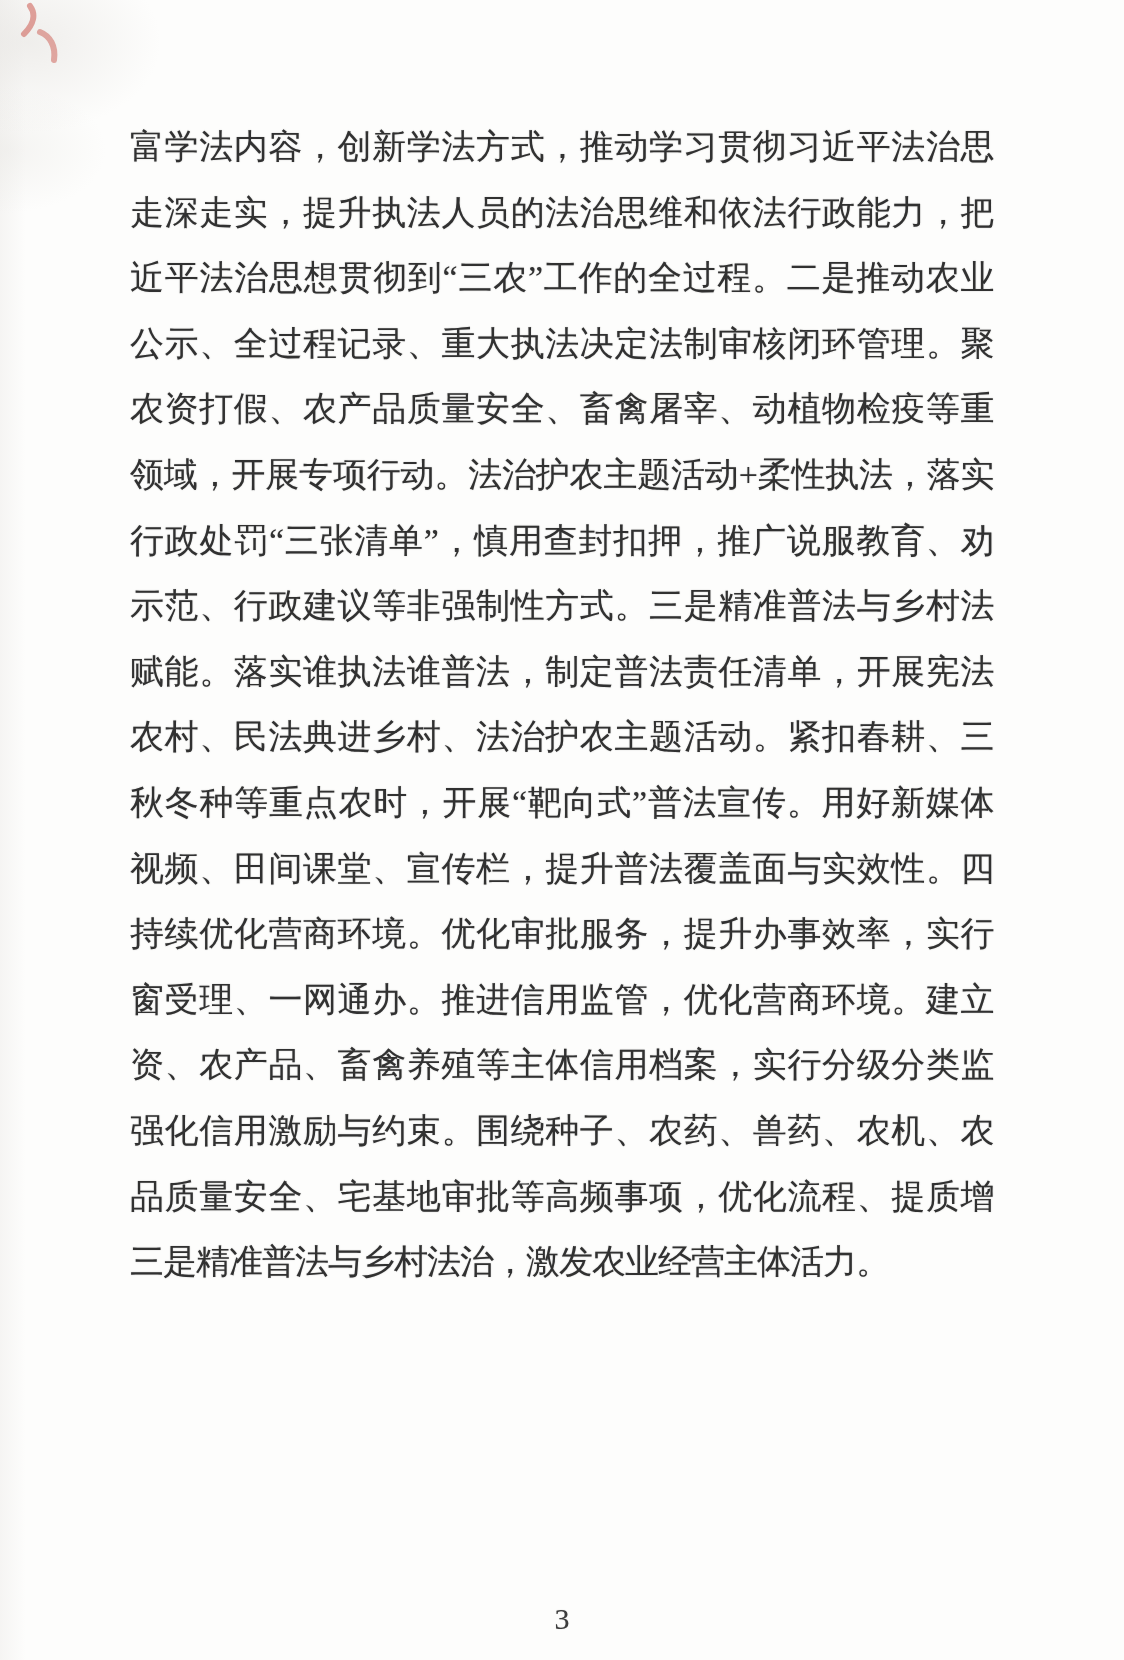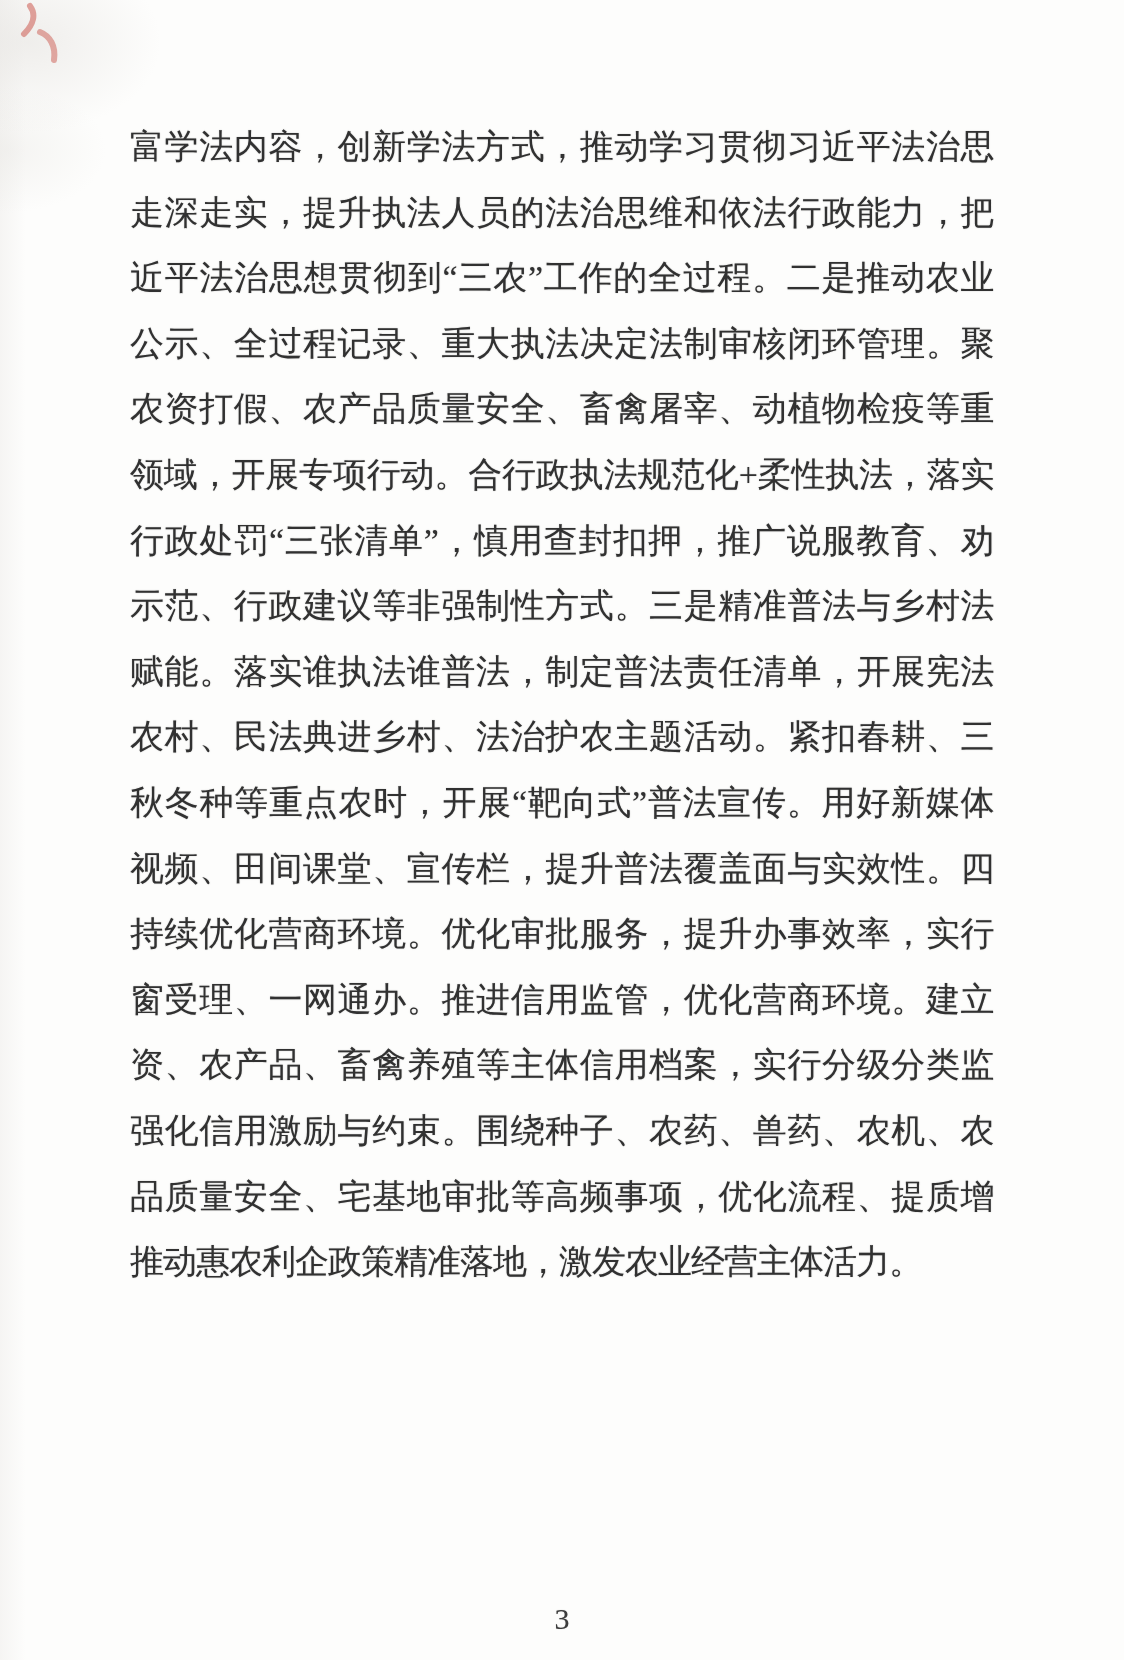--- a/index.html
+++ b/index.html
@@ -71,30 +71,30 @@
     <path d="M20 4 C 26 12, 24 22, 14 32" fill="none" stroke="#cc5a50" stroke-width="6" stroke-linecap="round" opacity="0.55"></path>
     <path d="M30 30 C 40 34, 46 44, 44 58" fill="none" stroke="#cc5a50" stroke-width="6" stroke-linecap="round" opacity="0.5"></path>
   </svg>
 
   <div class="text-block">
     <div class="line">富学法内容，创新学法方式，推动学习贯彻习近平法治思想</div>
     <div class="line">走深走实，提升执法人员的法治思维和依法行政能力，把习</div>
     <div class="line">近平法治思想贯彻到“三农”工作的全过程。二是推动农业综</div>
     <div class="line">公示、全过程记录、重大执法决定法制审核闭环管理。聚焦</div>
     <div class="line">农资打假、农产品质量安全、畜禽屠宰、动植物检疫等重点</div>
-    <div class="line">领域，开展专项行动。合行政执法规范化+柔性执法，落实</div>
+    <div class="line">领域，开展专项行动。法治护农主题活动+柔性执法，落实</div>
     <div class="line">行政处罚“三张清单”，慎用查封扣押，推广说服教育、劝导</div>
     <div class="line">示范、行政建议等非强制性方式。三是精准普法与乡村法治</div>
     <div class="line">赋能。落实谁执法谁普法，制定普法责任清单，开展宪法进</div>
     <div class="line">农村、民法典进乡村、法治护农主题活动。紧扣春耕、三夏、</div>
     <div class="line">秋冬种等重点农时，开展“靶向式”普法宣传。用好新媒体短</div>
     <div class="line">视频、田间课堂、宣传栏，提升普法覆盖面与实效性。四是</div>
     <div class="line">持续优化营商环境。优化审批服务，提升办事效率，实行一</div>
     <div class="line">窗受理、一网通办。推进信用监管，优化营商环境。建立农</div>
     <div class="line">资、农产品、畜禽养殖等主体信用档案，实行分级分类监管，</div>
     <div class="line">强化信用激励与约束。围绕种子、农药、兽药、农机、农产</div>
     <div class="line">品质量安全、宅基地审批等高频事项，优化流程、提质增效，</div>
-    <div class="line last">推动惠农利企政策精准落地，激发农业经营主体活力。</div>
+    <div class="line last">三是精准普法与乡村法治，激发农业经营主体活力。</div>
   </div>
 
   <div class="page-number">3</div>
 
 </div>
 
 </body></html>

